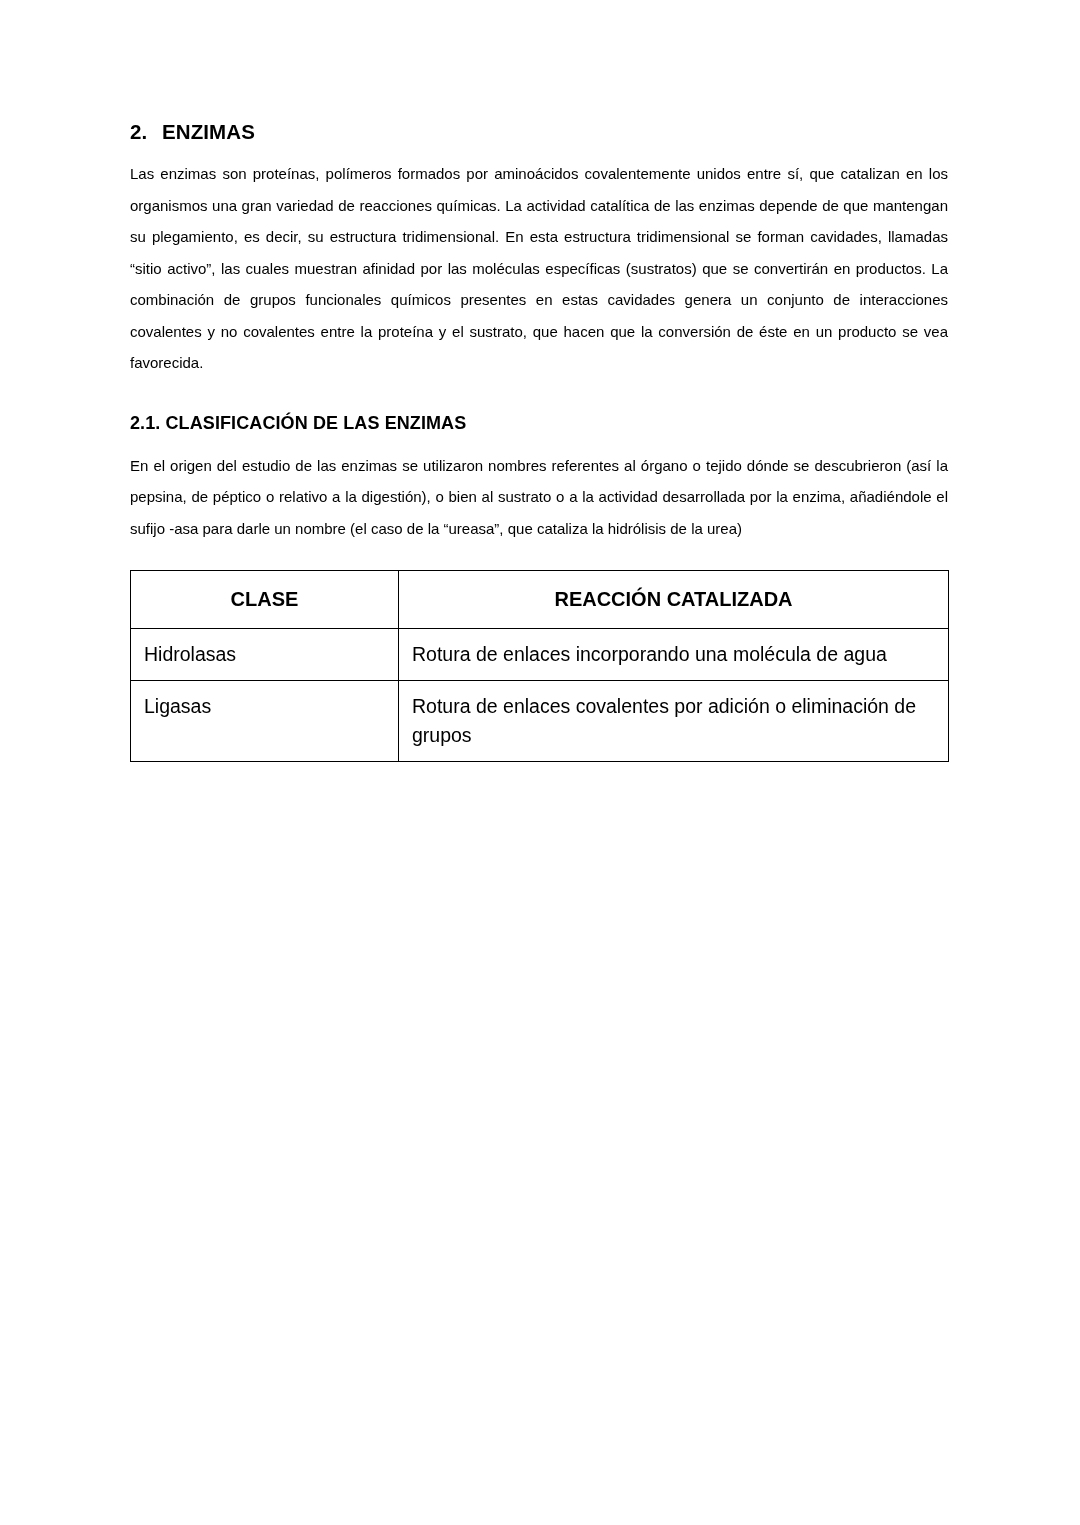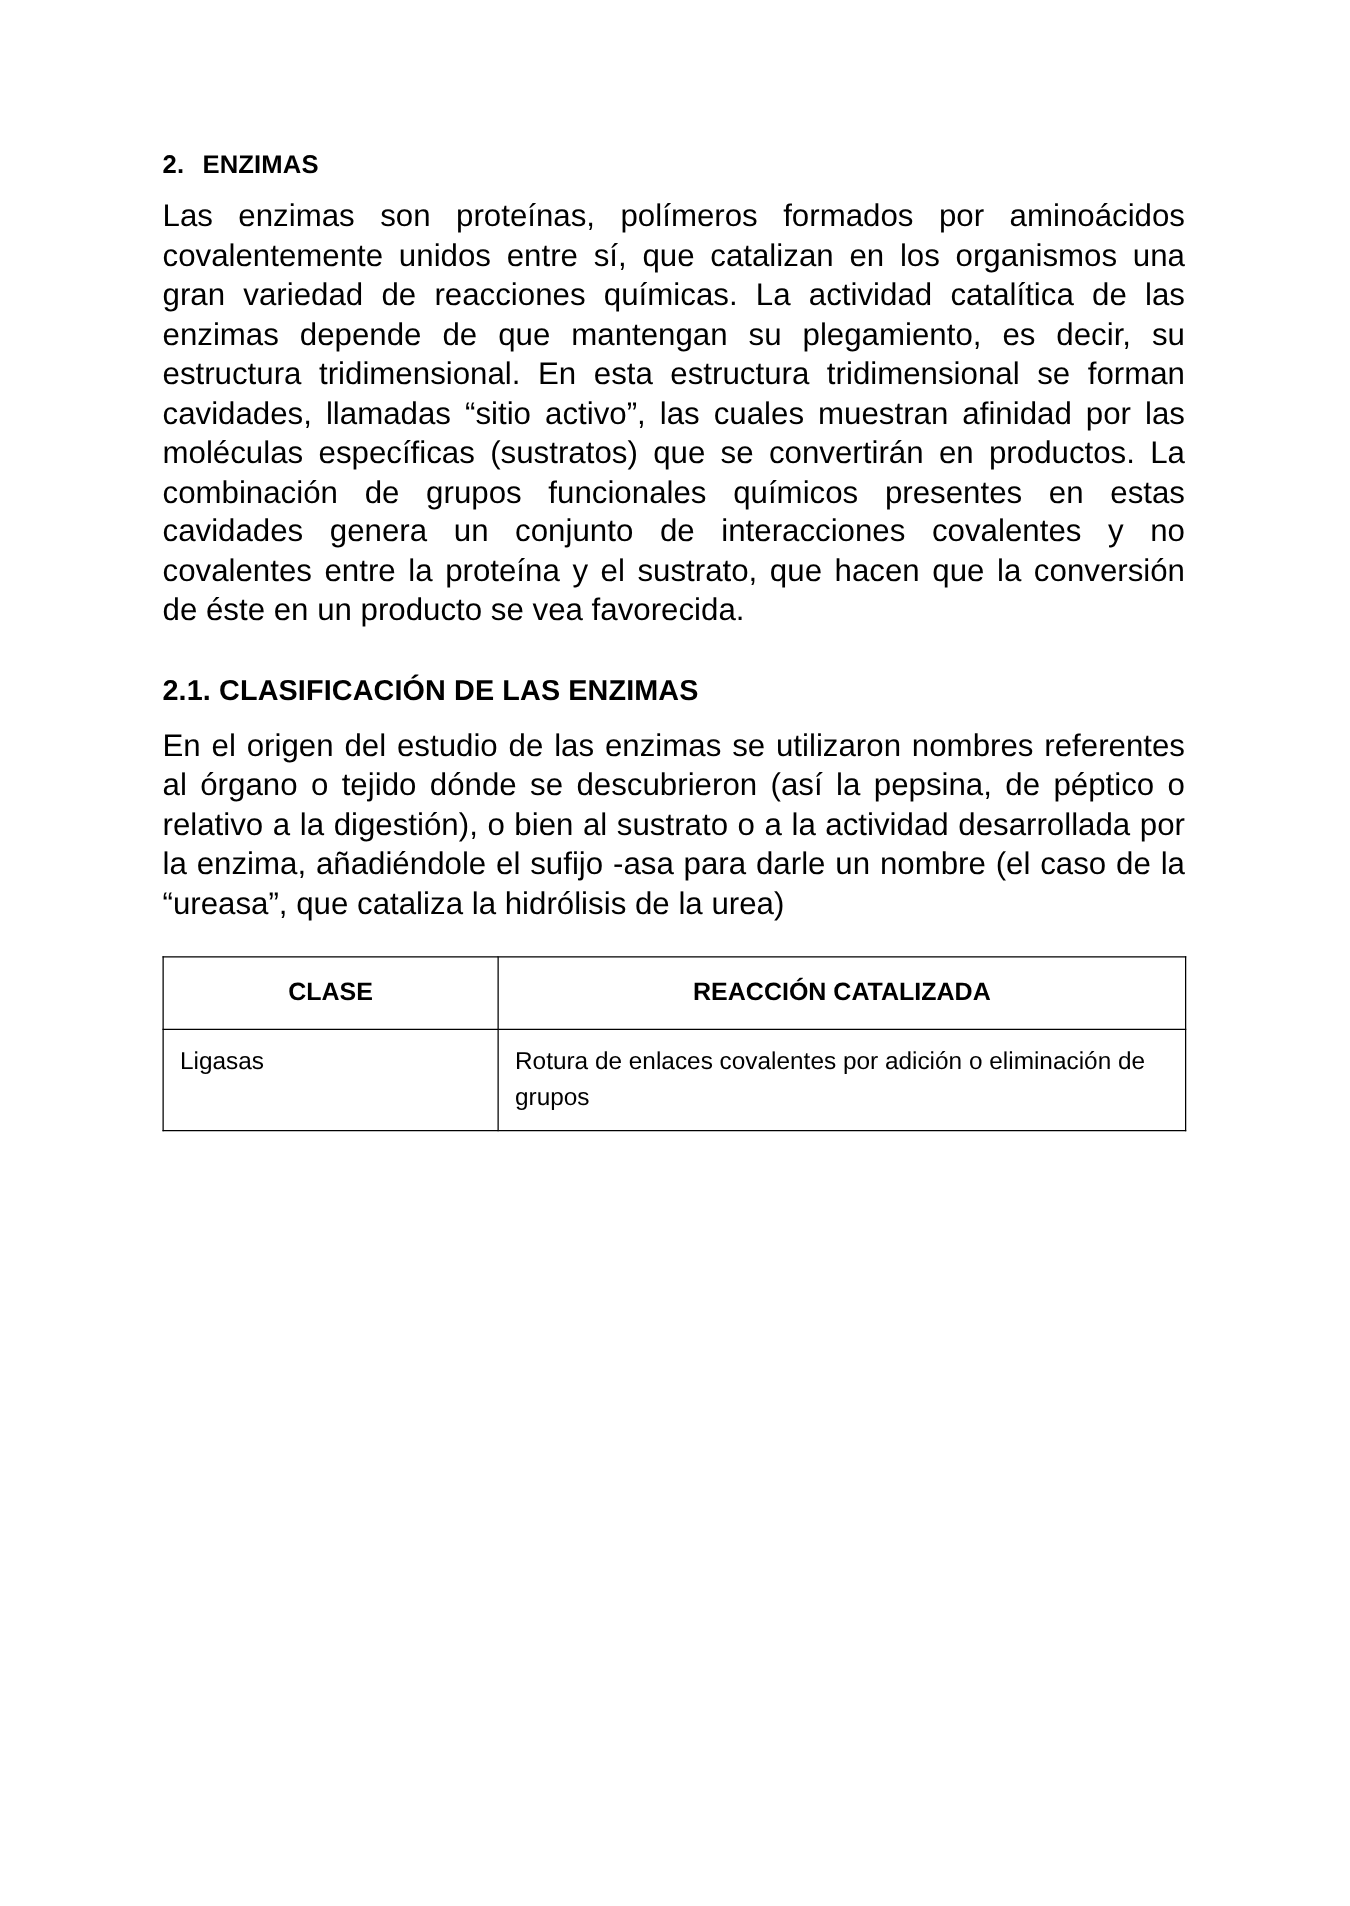--- a/index.html
+++ b/index.html
@@ -28,27 +28,27 @@
     font-size: 20.5px;
     font-weight: bold;
     margin: 0 0 14px 0;
     letter-spacing: 0.1px;
   }
   h2.section-heading .num {
     display: inline-block;
     width: 32px;
   }
   h3.sub-heading {
-    font-size: 23px;
+    font-size: 18px;
     font-weight: bold;
     margin: 34px 0 16px 0;
     letter-spacing: 0.1px;
   }
   p.para {
-    font-size: 25px;
+    font-size: 15px;
     line-height: 31.5px;
     text-align: justify;
     margin: 0 0 6px 0;
     text-justify: inter-word;
   }
   table.enzyme-table {
     border-collapse: collapse;
     width: 818px;
     margin-top: 26px;
     table-layout: fixed;
@@ -96,20 +96,24 @@
         <col class="c2">
       </colgroup>
       <thead>
         <tr>
           <th>CLASE</th>
           <th>REACCIÓN CATALIZADA</th>
         </tr>
       </thead>
       <tbody>
         <tr>
+          <td class="cell-class">Hidrolasas</td>
+          <td class="cell-reaction">Rotura de enlaces incorporando una molécula de agua</td>
+        </tr>
+        <tr>
           <td class="cell-class">Ligasas</td>
           <td class="cell-reaction">Rotura de enlaces covalentes por adición o eliminación de grupos</td>
         </tr>
       </tbody>
     </table>
 
   </div>
 </div>
 
 </body></html>

